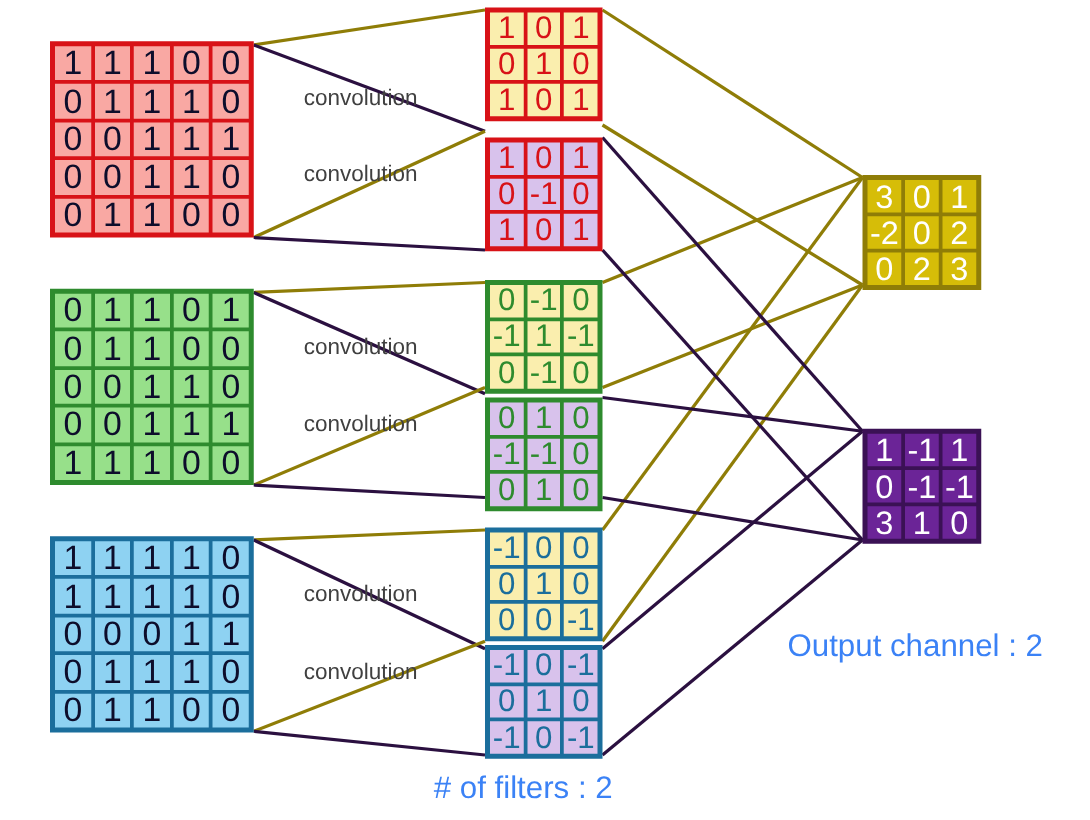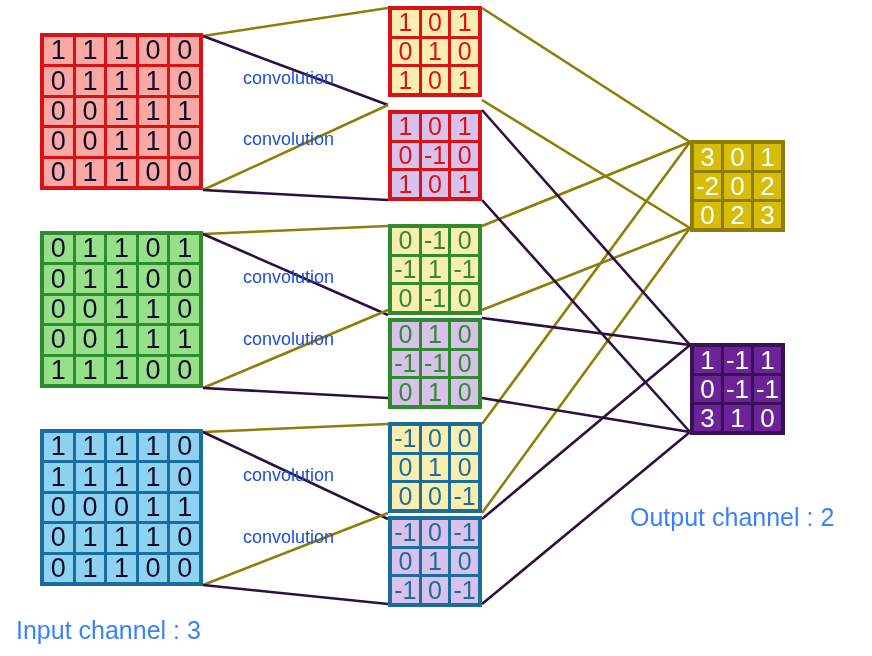--- a/index.html
+++ b/index.html
@@ -52,21 +52,21 @@
   
   .out-grid{grid-template-columns:repeat(3,1fr);
             grid-template-rows:repeat(3,1fr);
             width:95px;height:92px;gap:3px;padding:4px;}
   .out-grid .cell{font-size:26px;color:#ffffff;}
   .o-gold{background:#8f7d07;}
   .o-gold .cell{background:#d6bd08;}
   .o-purple{background:#3b1155;}
   .o-purple .cell{background:#6b2497;}
 
-  .conv-label{position:absolute;color:#1d4ed8;font-size:18px;
+  .conv-label{position:absolute;color:#404040;font-size:18px;
               white-space:nowrap;}
   .caption{position:absolute;color:#3b82f6;font-size:25px;white-space:nowrap;}
 </style>
 </head>
 <body>
 
 <div id="stage">
 
   <svg id="wires" viewBox="0 0 872 656">
     <g stroke-width="2.6" fill="none">
@@ -282,16 +282,16 @@
       <div class="cell">0</div>
     </div>
 
   <div class="conv-label" style="left:243px;top:68px;">convolution</div>
   <div class="conv-label" style="left:243px;top:129px;">convolution</div>
   <div class="conv-label" style="left:243px;top:267px;">convolution</div>
   <div class="conv-label" style="left:243px;top:329px;">convolution</div>
   <div class="conv-label" style="left:243px;top:465px;">convolution</div>
   <div class="conv-label" style="left:243px;top:527px;">convolution</div>
 
-  <div class="caption" style="left:16px;top:616px;">Input channel : 3</div>
+  <div class="caption" style="left:347px;top:616px;"># of filters : 2</div>
   <div class="caption" style="left:630px;top:503px;">Output channel : 2</div>
 
 </div>
 
 </body></html>

